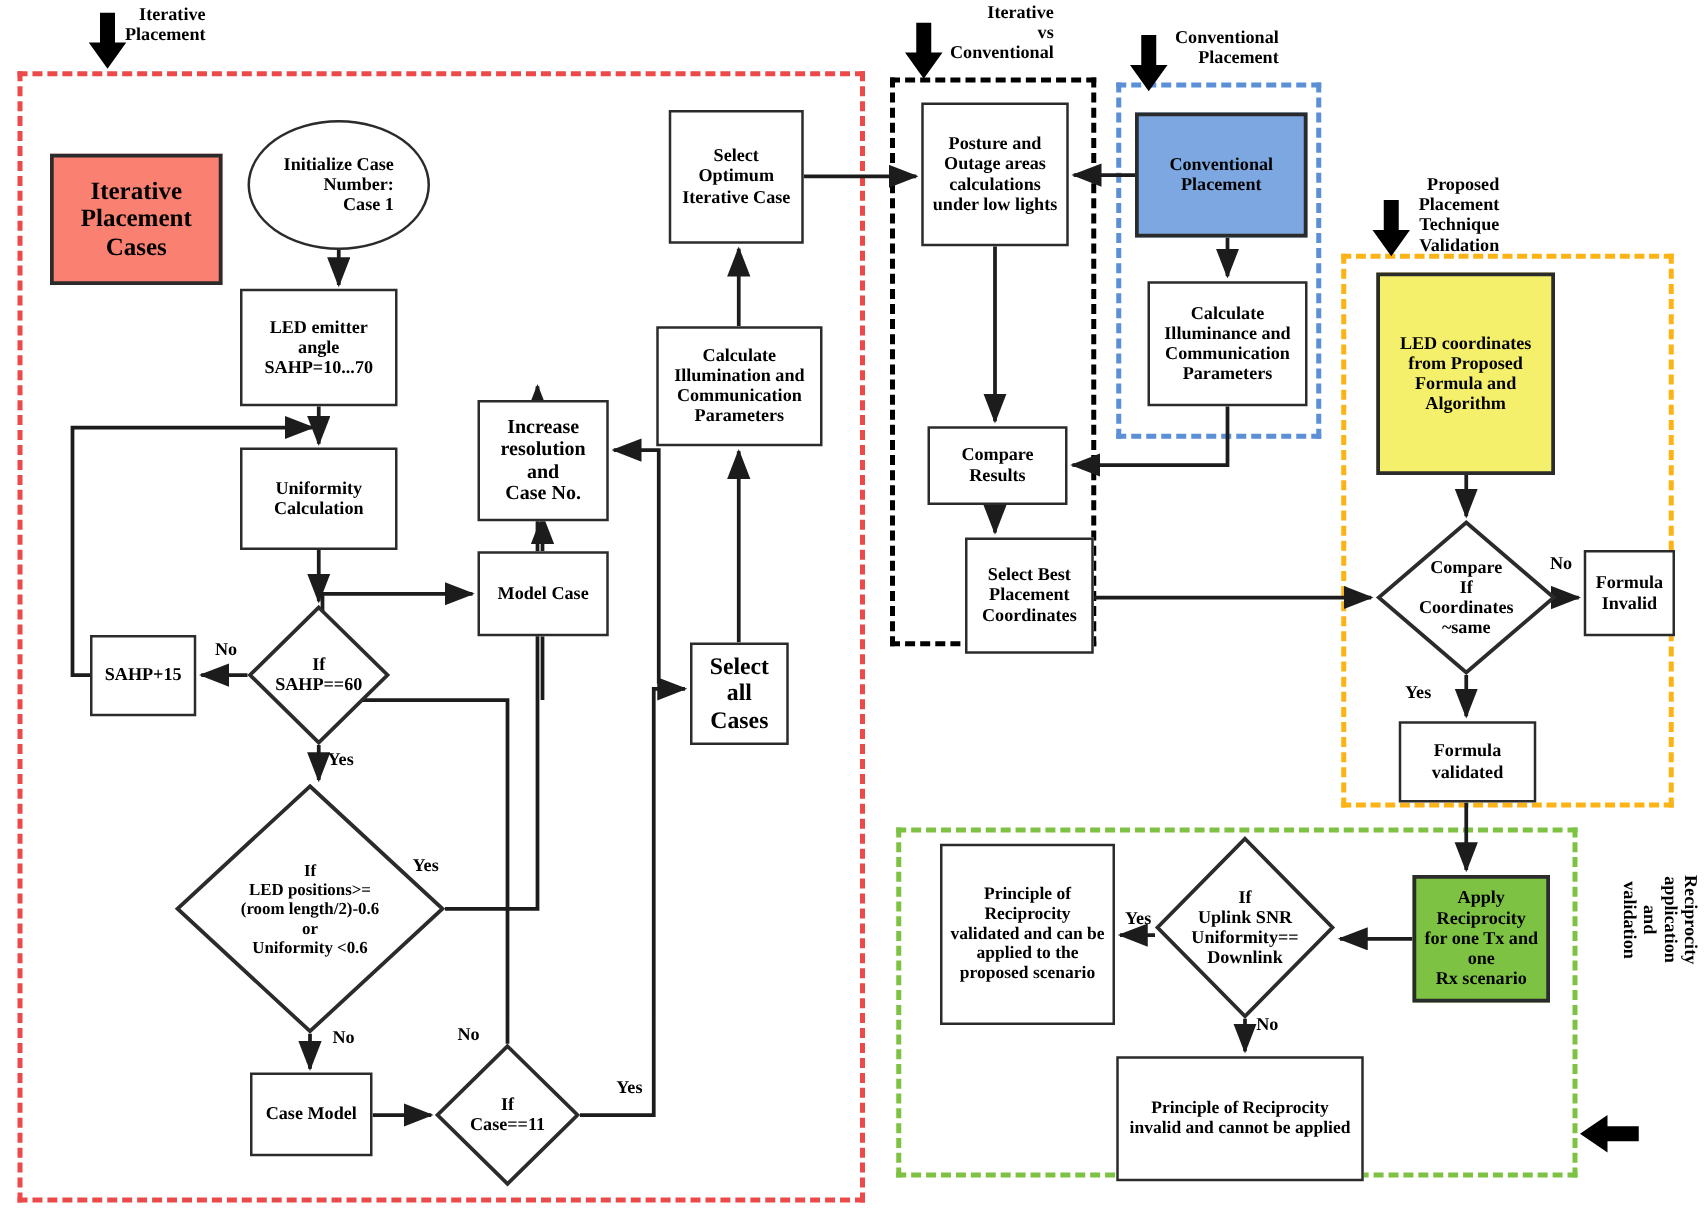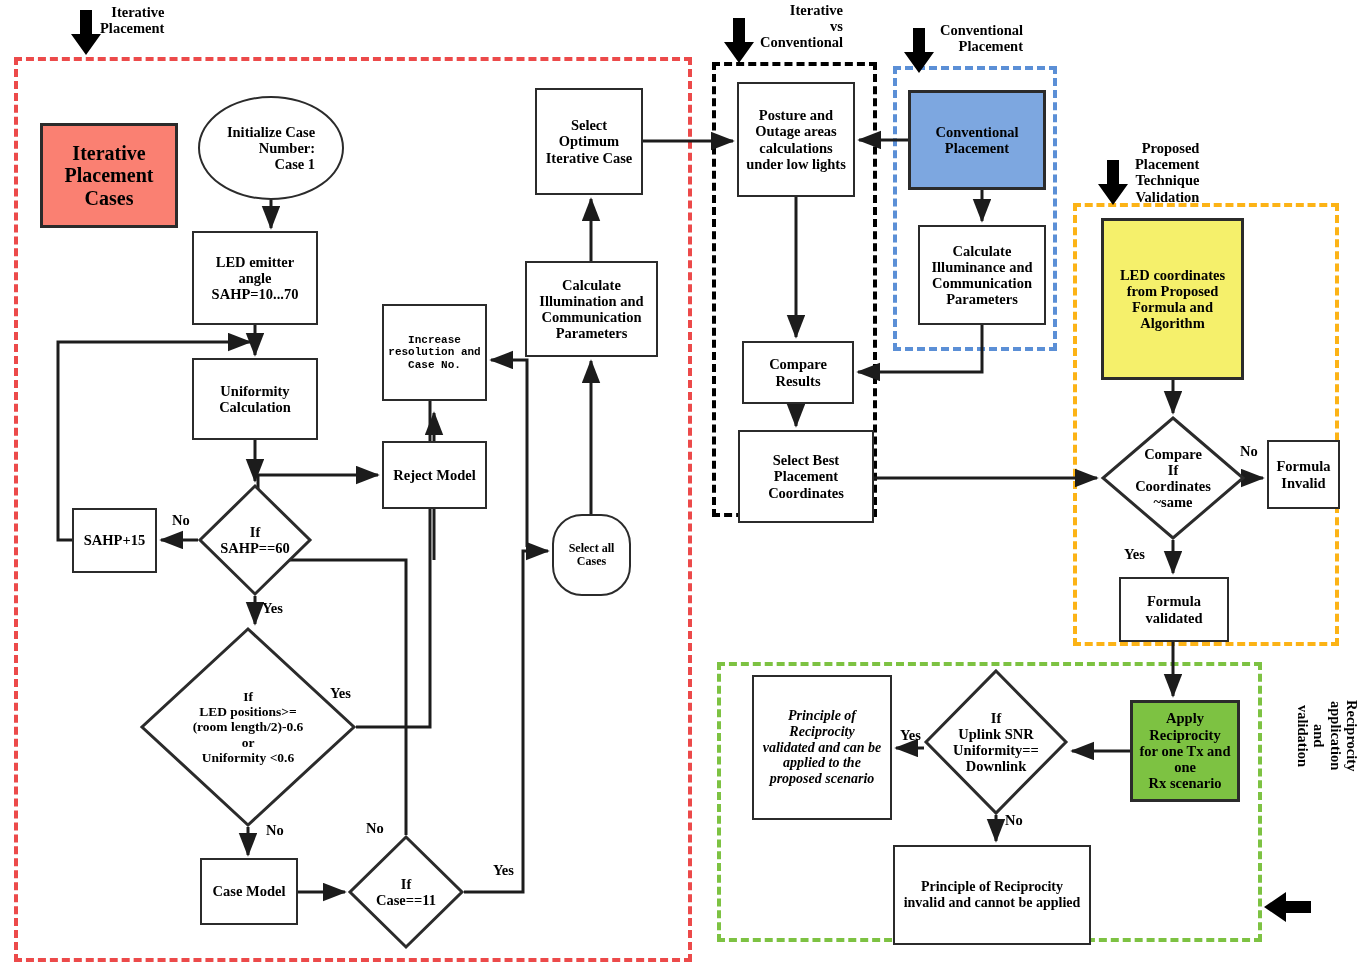--- a/index.html
+++ b/index.html
@@ -155,42 +155,42 @@
       </div>
       <div class="node" style="left: 200px; top: 858px; width: 98px; height: 67px; background: rgb(255, 255, 255); font-size: 14.5px;">
         <span>Case Model</span>
       </div>
       <div class="diamond-wrap" style="left: 348px; top: 835px; width: 116px; height: 114px;">
         <svg width="116" height="114">
           <polygon points="58,2 114,57 58,112 2,57" fill="#ffffff" stroke="#2b2b2b" stroke-width="3"></polygon>
         </svg>
         <div class="diamond-label" style="font-size: 14.5px;">If<br>Case==11</div>
       </div>
-      <div class="node" style="left: 382px; top: 304px; width: 105px; height: 97px; background: rgb(255, 255, 255); font-size: 11px; font-family: Liberation Mono, monospace;">
+      <div class="node" style="left: 382px; top: 320px; width: 105px; height: 97px; background: rgb(255, 255, 255); font-size: 16px;">
         <span>Increase<br>resolution and<br>Case No.</span>
       </div>
       <div class="node" style="left: 382px; top: 441px; width: 105px; height: 68px; background: rgb(255, 255, 255); font-size: 14.5px;">
-        <span>Reject Model</span>
-      </div>
-      <div class="node" style="left: 552px; top: 514px; width: 79px; height: 82px; background: rgb(255, 255, 255); font-size: 12px; border-radius: 30px;">
+        <span>Model Case</span>
+      </div>
+      <div class="node" style="left: 552px; top: 514px; width: 79px; height: 82px; background: rgb(255, 255, 255); font-size: 19px;">
         <span>Select all<br>Cases</span>
       </div>
       <div class="node" style="left: 525px; top: 261px; width: 133px; height: 96px; background: rgb(255, 255, 255); font-size: 14.5px;">
         <span>Calculate<br>Illumination and<br>Communication<br>Parameters</span>
       </div>
       <div class="node" style="left: 535px; top: 88px; width: 108px; height: 107px; background: rgb(255, 255, 255); font-size: 14.5px;">
         <span>Select Optimum<br>Iterative Case</span>
       </div>
       <div class="node" style="left: 737px; top: 82px; width: 118px; height: 115px; background: rgb(255, 255, 255); font-size: 14.5px;">
         <span>Posture and<br>Outage areas<br>calculations<br>under low lights</span>
       </div>
       <div class="node" style="left: 742px; top: 341px; width: 112px; height: 63px; background: rgb(255, 255, 255); font-size: 14.5px;">
         <span>Compare<br>Results</span>
       </div>
-      <div class="node" style="left: 738px; top: 430px; width: 136px; height: 93px; background: rgb(255, 255, 255); font-size: 14.5px;">
+      <div class="node" style="left: 772px; top: 430px; width: 103px; height: 93px; background: rgb(255, 255, 255); font-size: 14.5px;">
         <span>Select Best<br>Placement<br>Coordinates</span>
       </div>
       <div class="node" style="left: 908px; top: 90px; width: 138px; height: 100px; background: rgb(125, 167, 224); font-size: 14.5px; border-width: 3px;">
         <span>Conventional<br>Placement</span>
       </div>
       <div class="node" style="left: 918px; top: 225px; width: 128px; height: 100px; background: rgb(255, 255, 255); font-size: 14.5px;">
         <span>Calculate<br>Illuminance and<br>Communication<br>Parameters</span>
       </div>
       <div class="node" style="left: 1101px; top: 218px; width: 143px; height: 162px; background: rgb(245, 240, 107); font-size: 14.5px; border-width: 3px;">
         <span>LED coordinates<br>from Proposed<br>Formula and<br>Algorithm</span>
@@ -209,21 +209,21 @@
       </div>
       <div class="node" style="left: 1130px; top: 700px; width: 110px; height: 102px; background: rgb(125, 194, 66); font-size: 14.5px; border-width: 3px;">
         <span>Apply Reciprocity<br>for one Tx and one<br>Rx scenario</span>
       </div>
       <div class="diamond-wrap" style="left: 924px; top: 669px; width: 144px; height: 146px;">
         <svg width="144" height="146">
           <polygon points="72,2 142,73 72,144 2,73" fill="#ffffff" stroke="#2b2b2b" stroke-width="3"></polygon>
         </svg>
         <div class="diamond-label" style="font-size: 14.5px;">If<br>Uplink SNR<br>Uniformity==<br>Downlink</div>
       </div>
-      <div class="node" style="left: 752px; top: 675px; width: 140px; height: 145px; background: rgb(255, 255, 255); font-size: 14px; font-style: italic;">
+      <div class="node" style="left: 752px; top: 675px; width: 140px; height: 145px; background: rgb(255, 255, 255); font-size: 14px;">
         <span>Principle of<br>Reciprocity<br>validated and can be<br>applied to the<br>proposed scenario</span>
       </div>
       <div class="node" style="left: 893px; top: 845px; width: 198px; height: 100px; background: rgb(255, 255, 255); font-size: 14px;">
         <span>Principle of Reciprocity<br>invalid and cannot be applied</span>
       </div>
     </div>
 
   <div id="edgelabels">
       <div class="edgelabel" style="left: 172px; top: 512px; font-size: 14.5px;">No</div>
       <div class="edgelabel" style="left: 262px; top: 600px; font-size: 14.5px;">Yes</div>

